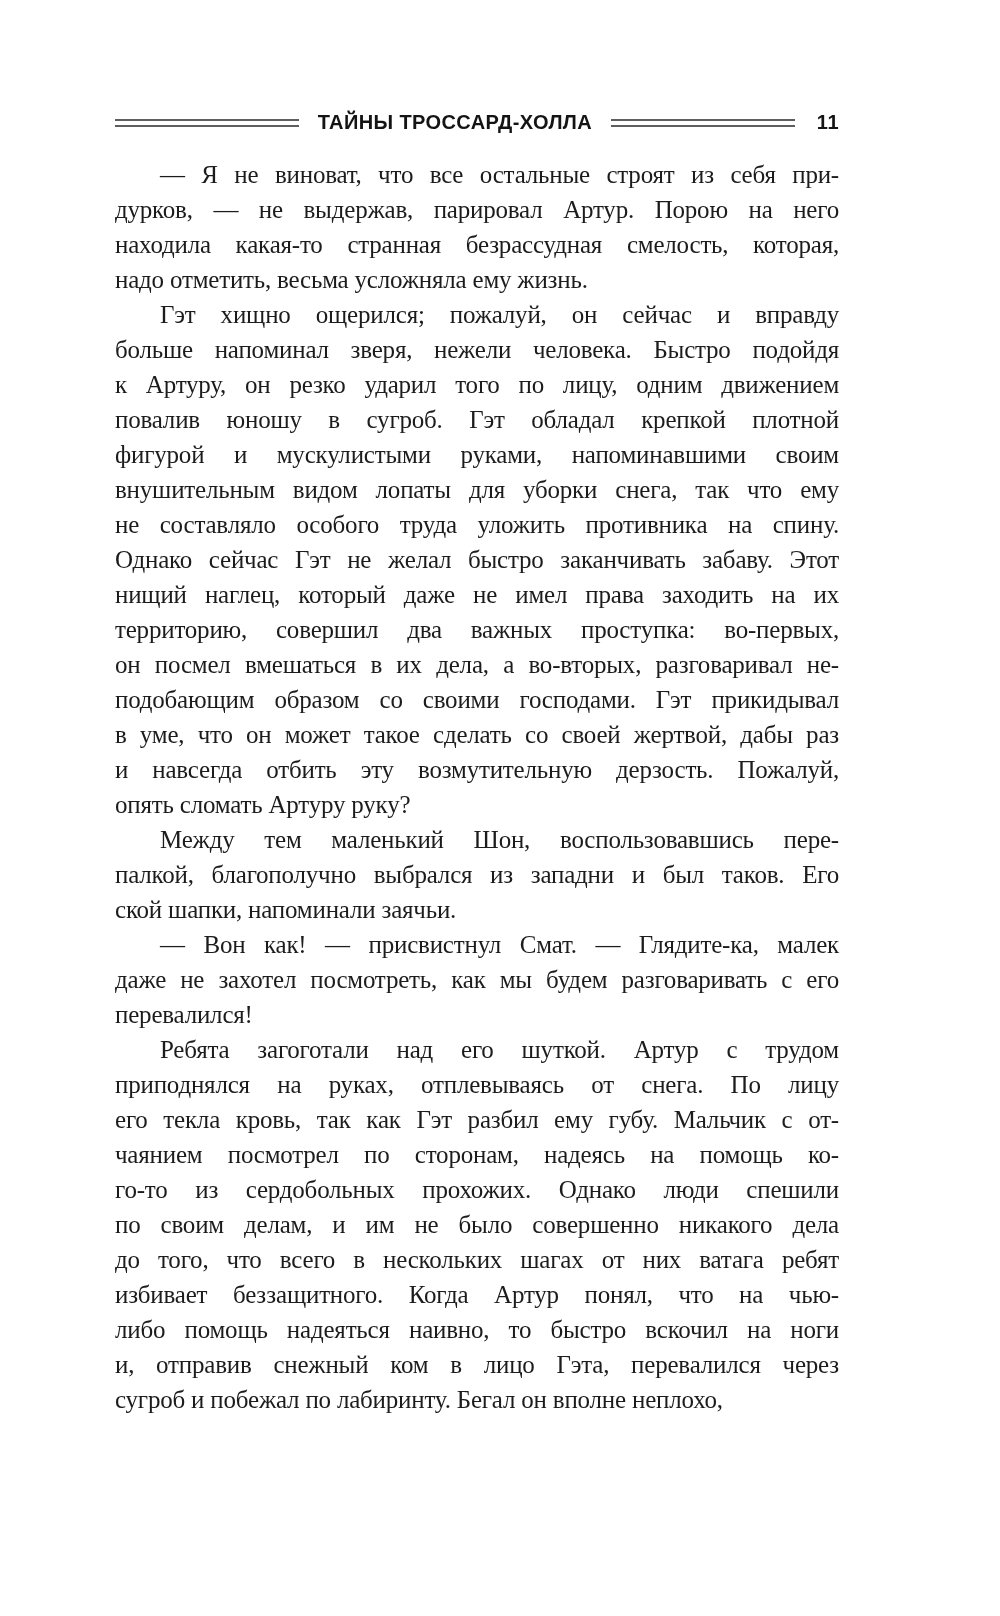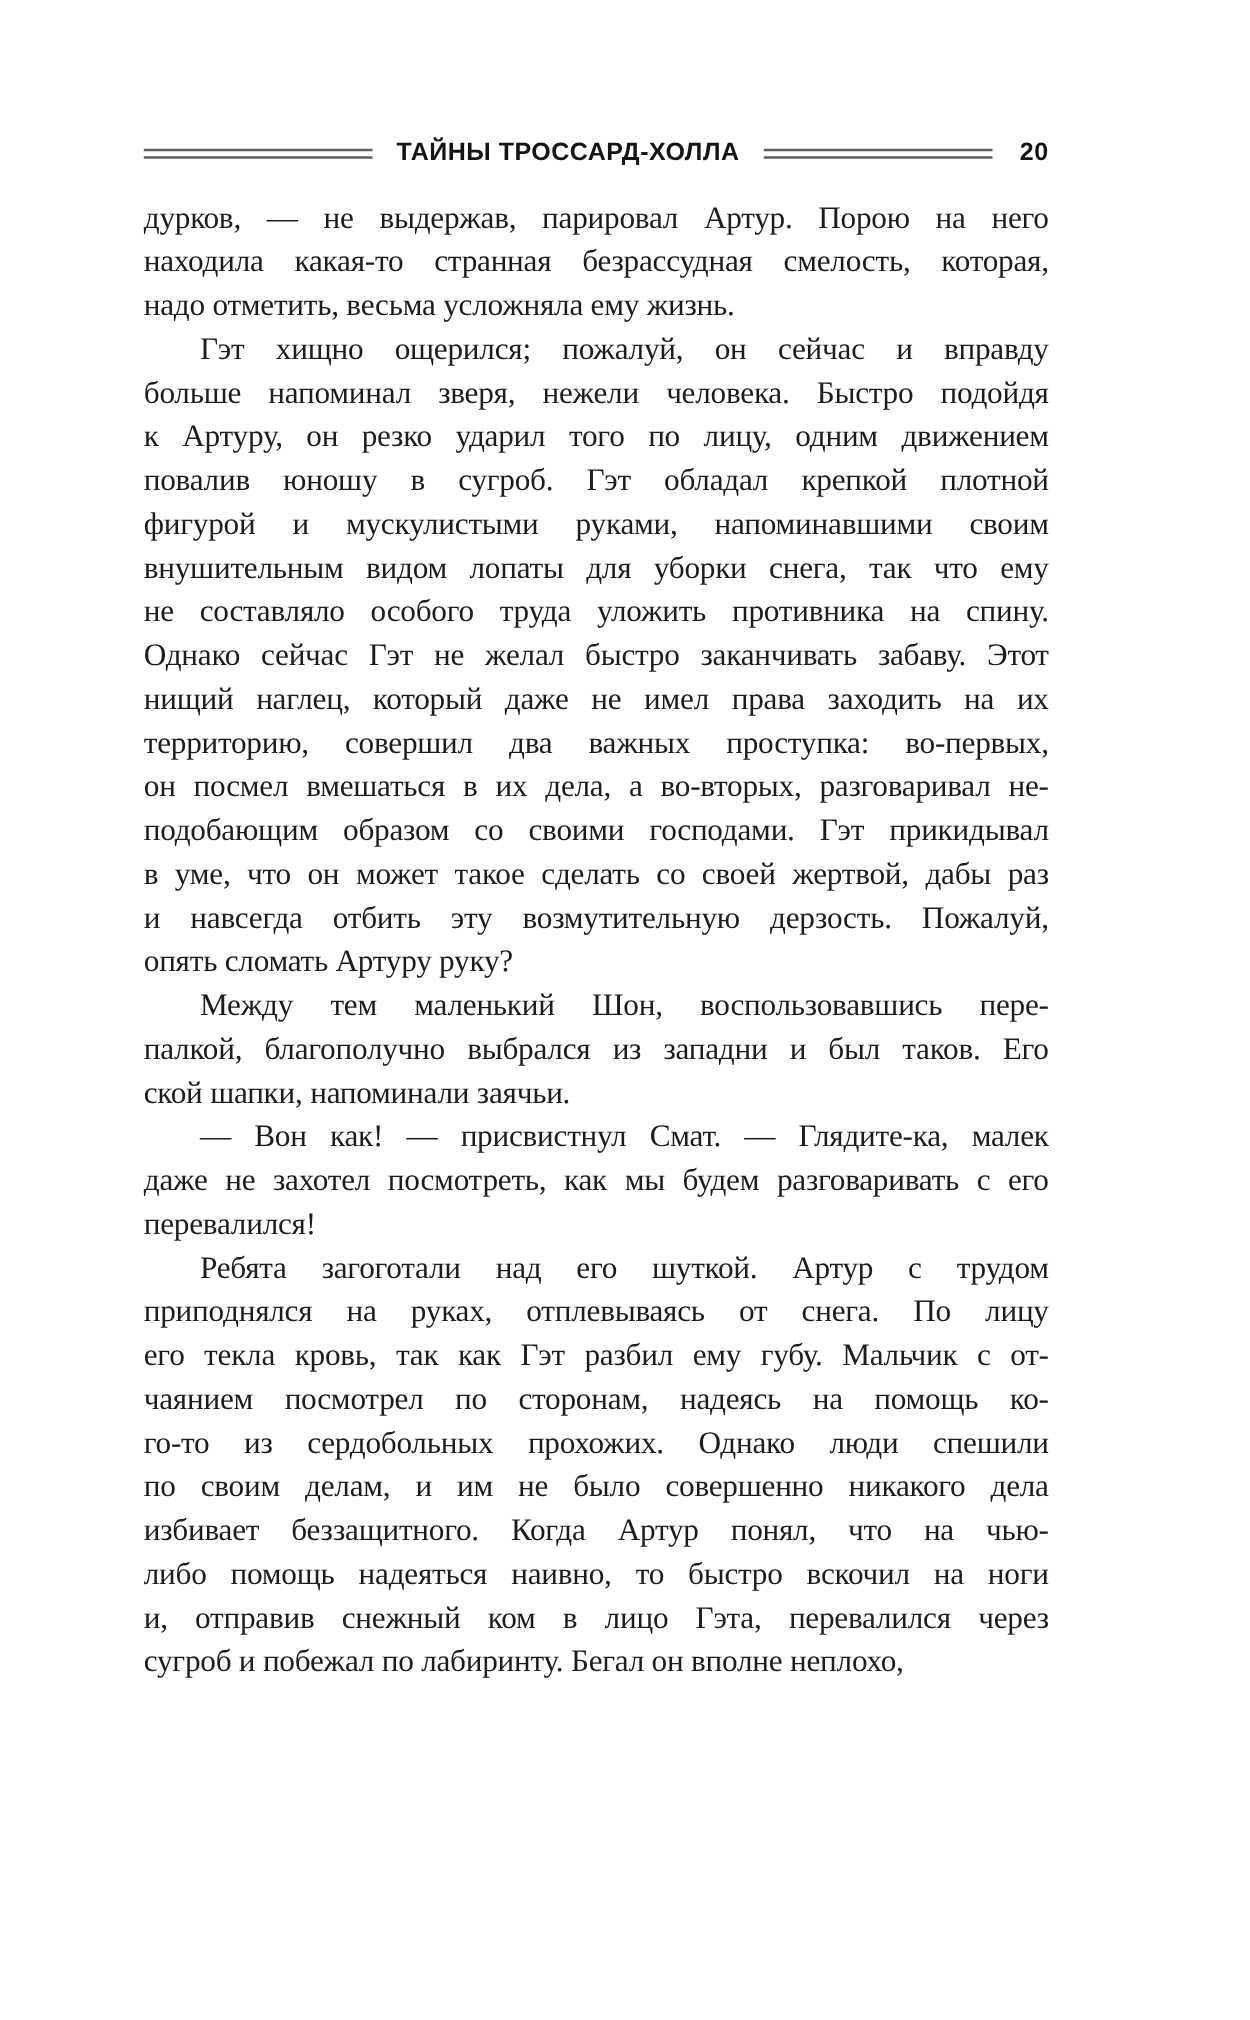--- a/index.html
+++ b/index.html
@@ -84,26 +84,27 @@
 </head>
 <body>
 
 <div class="sheet">
   <div class="content">
 
     <div class="running-header">
       <div class="rule"></div>
       <span class="header-title">ТАЙНЫ ТРОССАРД-ХОЛЛА</span>
       <div class="rule"></div>
-      <span class="page-number">20</span>
+      <span class="page-number">11</span>
     </div>
 
     <main class="page-body">
 
     <p class="para">
+          <span class="line first">— Я не виноват, что все остальные строят из себя при-</span>
           <span class="line">дурков, — не выдержав, парировал Артур. Порою на него</span>
           <span class="line">находила какая-то странная безрассудная смелость, которая,</span>
           <span class="line last">надо отметить, весьма усложняла ему жизнь.</span>
         </p>
         <p class="para">
           <span class="line first">Гэт хищно ощерился; пожалуй, он сейчас и вправду</span>
           <span class="line">больше напоминал зверя, нежели человека. Быстро подойдя</span>
           <span class="line">к Артуру, он резко ударил того по лицу, одним движением</span>
           <span class="line">повалив юношу в сугроб. Гэт обладал крепкой плотной</span>
           <span class="line">фигурой и мускулистыми руками, напоминавшими своим</span>
@@ -128,20 +129,21 @@
           <span class="line">даже не захотел посмотреть, как мы будем разговаривать с его</span>
           <span class="line last">перевалился!</span>
         </p>
         <p class="para">
           <span class="line first">Ребята загоготали над его шуткой. Артур с трудом</span>
           <span class="line">приподнялся на руках, отплевываясь от снега. По лицу</span>
           <span class="line">его текла кровь, так как Гэт разбил ему губу. Мальчик с от-</span>
           <span class="line">чаянием посмотрел по сторонам, надеясь на помощь ко-</span>
           <span class="line">го-то из сердобольных прохожих. Однако люди спешили</span>
           <span class="line">по своим делам, и им не было совершенно никакого дела</span>
+          <span class="line">до того, что всего в нескольких шагах от них ватага ребят</span>
           <span class="line">избивает беззащитного. Когда Артур понял, что на чью-</span>
           <span class="line">либо помощь надеяться наивно, то быстро вскочил на ноги</span>
           <span class="line">и, отправив снежный ком в лицо Гэта, перевалился через</span>
           <span class="line last">сугроб и побежал по лабиринту. Бегал он вполне неплохо,</span>
         </p>
       </main>
 
   </div>
 </div>
 

